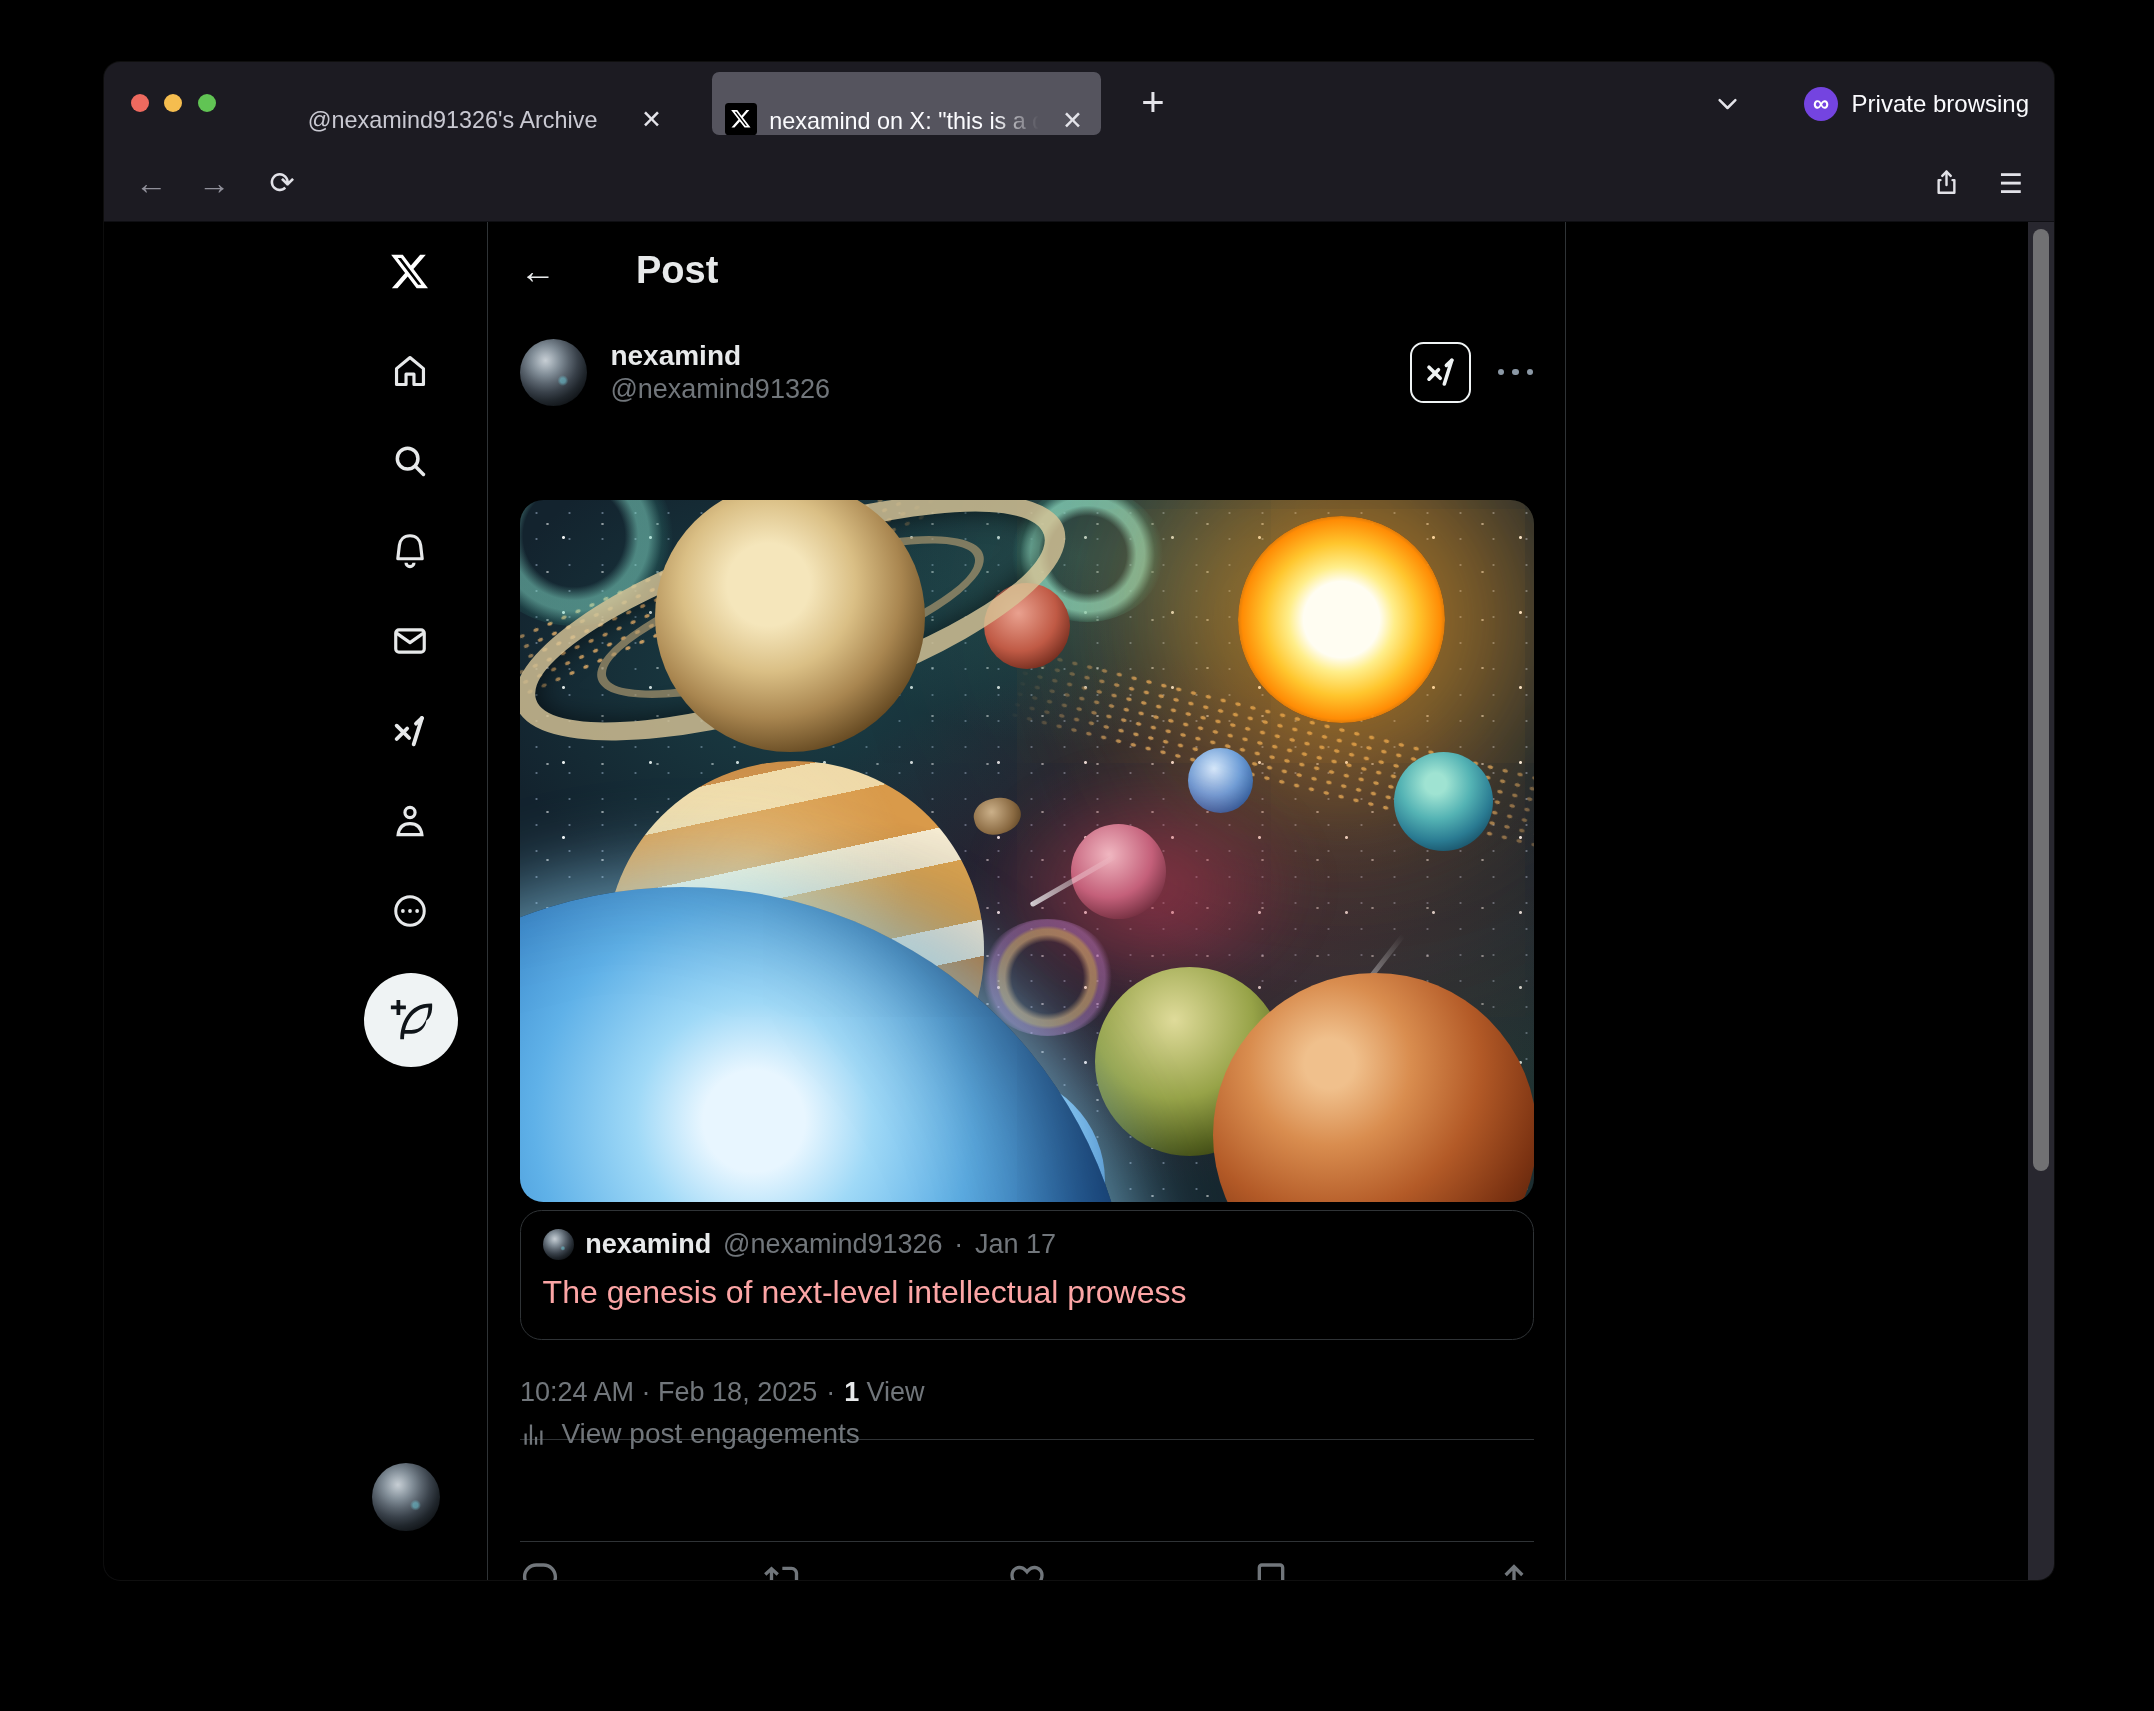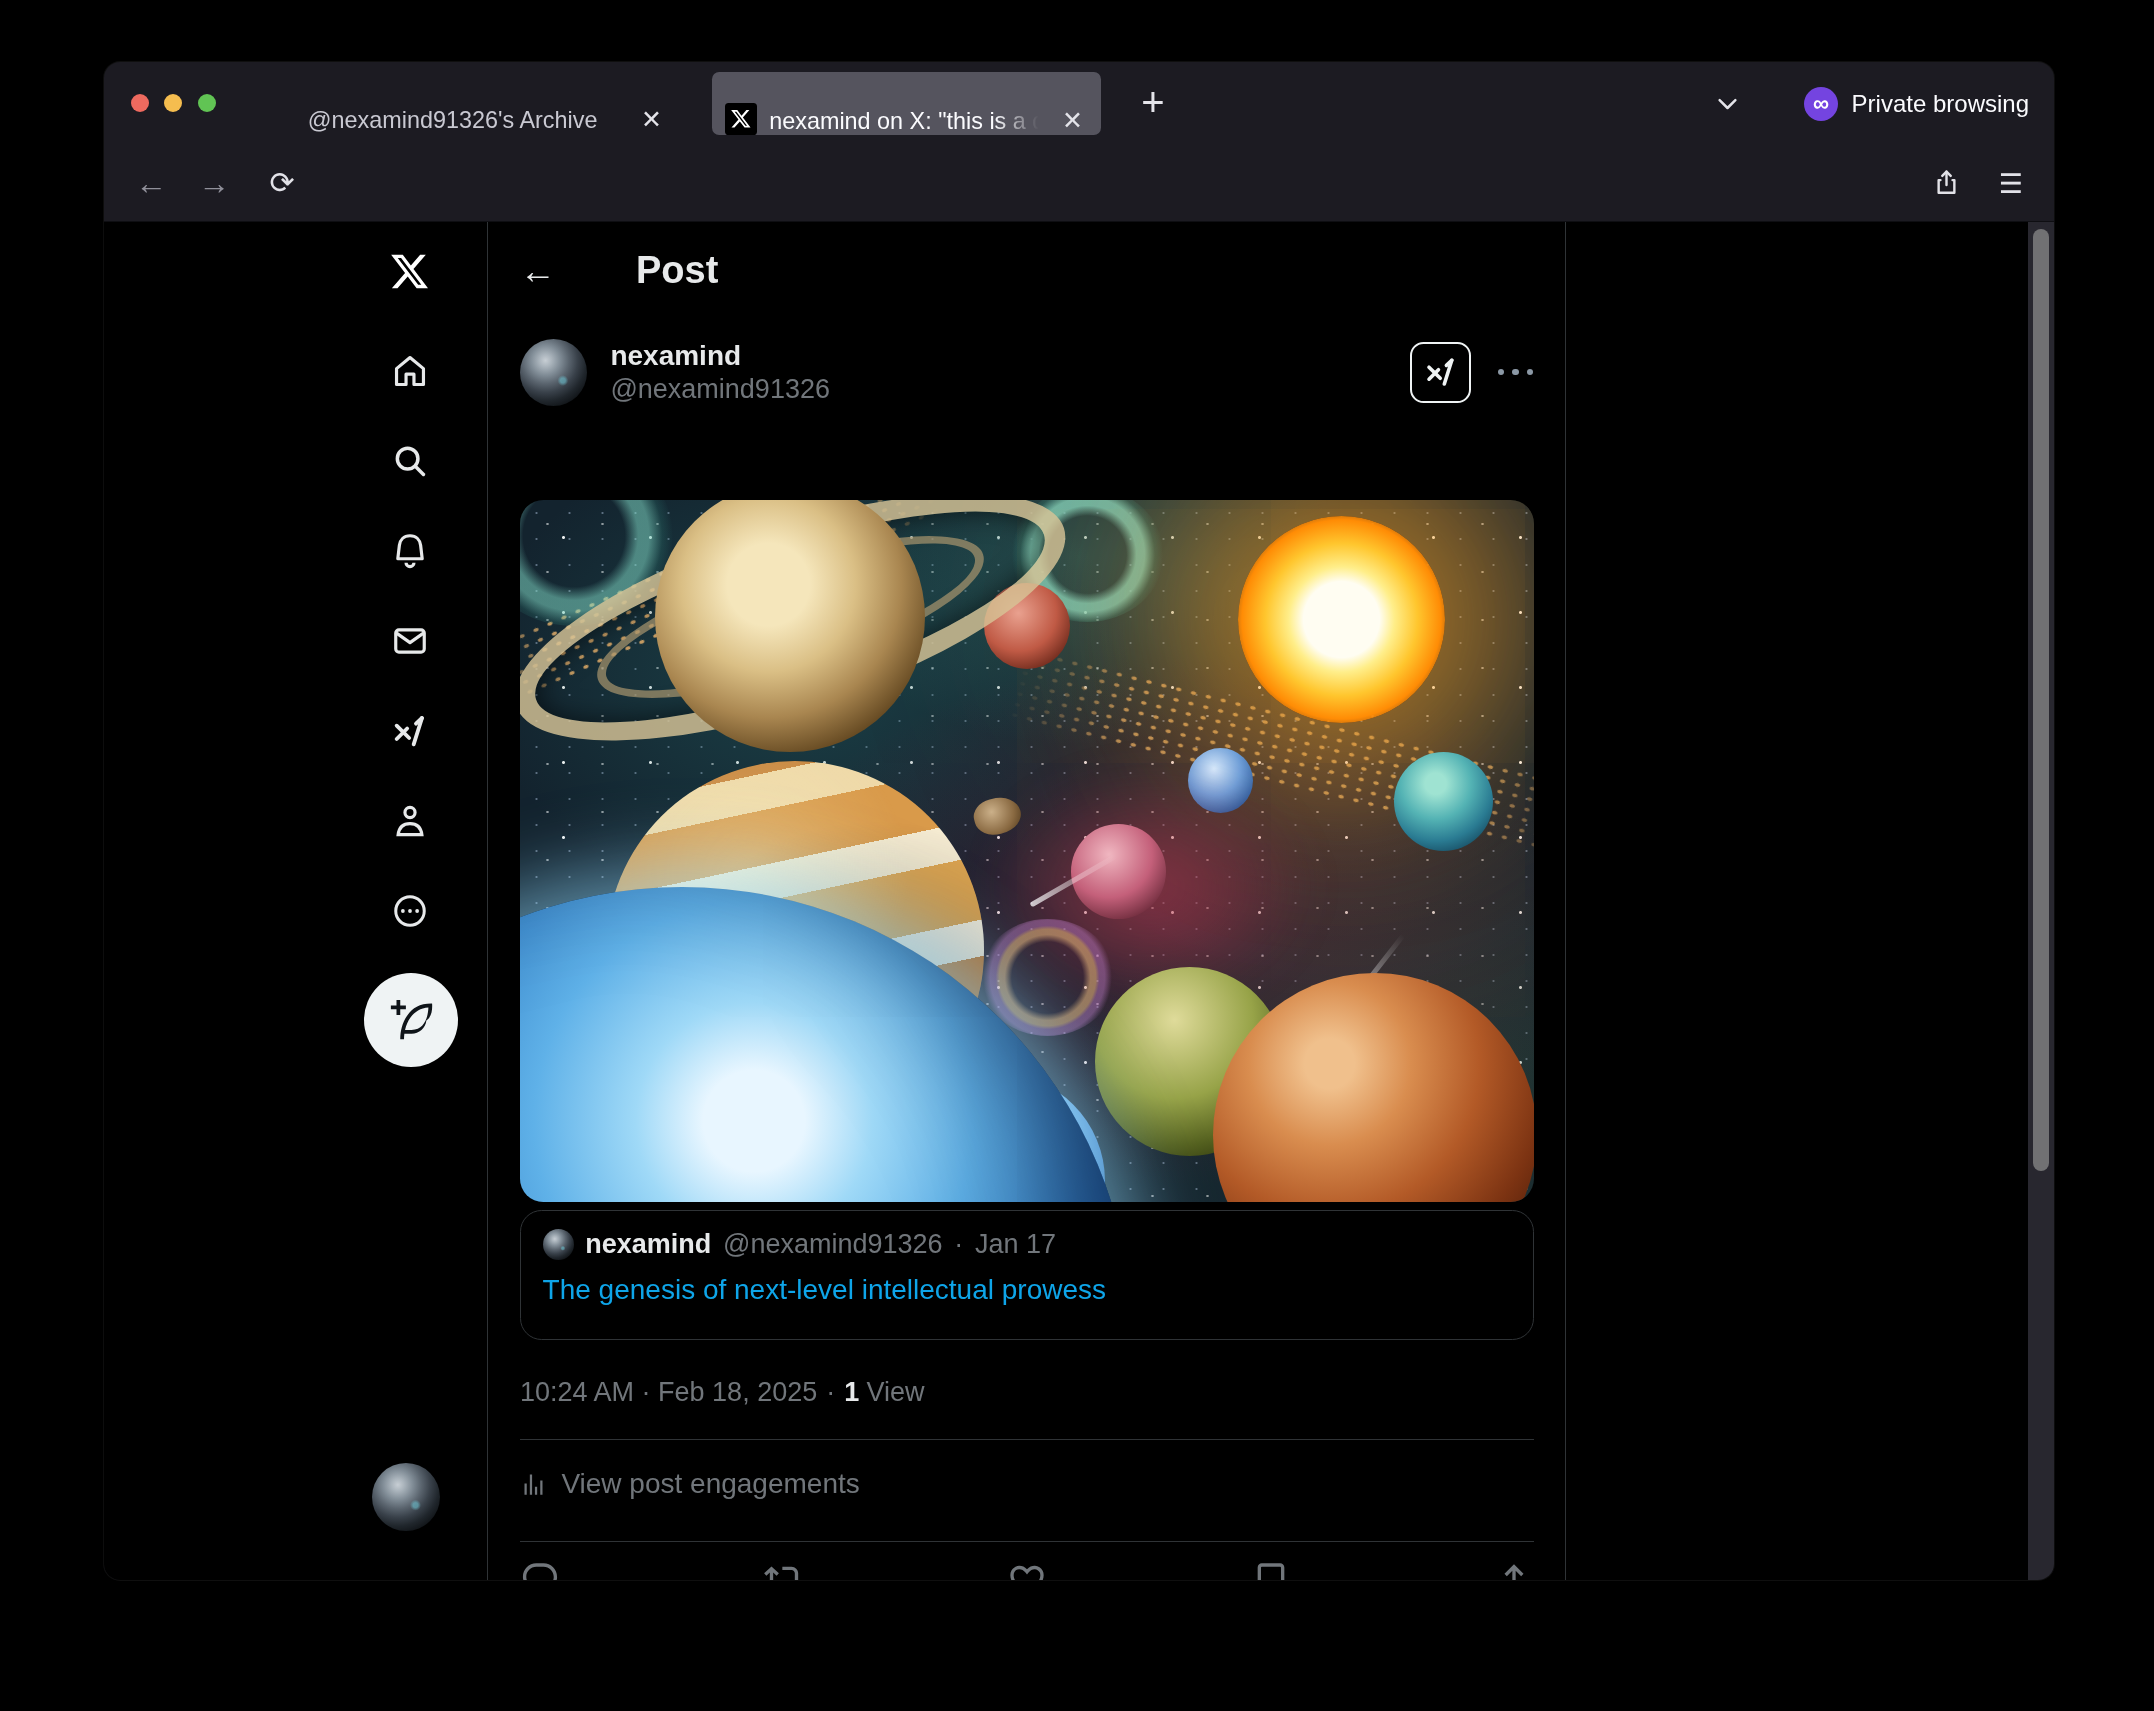--- a/index.html
+++ b/index.html
@@ -165,29 +165,29 @@
   .comet.c1 { left:774px; top:486px; width:135px; transform:rotate(-52deg); }
   .comet.c2 { left:504px; top:378px; width:99px; transform:rotate(-30deg); opacity:.8; }
 
   
   .quote-card { position:absolute; left:32px; top:988px; width:1014px; height:130px;
                 border:0.9px solid #2f3336; border-radius:21.6px; padding:18px 21.6px; }
   .q-head { display:flex; align-items:center; gap:11.7px; font-size:27px; white-space:nowrap; }
   .q-avatar { width:31px; height:31px; min-width:31px; }
   .q-name { font-weight:bold; color:#e7e9ea; }
   .q-meta { color:#71767b; }
-  .q-text { margin-top:14.4px; font-size:28px; color:#0ea5e9; }
+  .q-text { margin-top:14.4px; font-size:32px; color:#fca5a5; }
 
   .time-row { position:absolute; left:32px; top:1155px; font-size:27px; color:#71767b; white-space:nowrap; }
   .views-count { color:#e7e9ea; font-weight:bold; margin-left:9px; }
   .views-label { margin-left:7.2px; }
   .sep { margin-left:9px; }
   .divider { position:absolute; left:32px; width:1014px; height:0.9px; background:#2f3336; }
   .d1 { top:1217px; } .d2 { top:1319px; }
-  .engage-row { position:absolute; left:32px; top:1246px; display:flex; align-items:center;
+  .engage-row { position:absolute; left:32px; top:1196px; display:flex; align-items:center;
                 gap:14.4px; color:#71767b; font-size:28px; }
   .action-row { position:absolute; left:32px; top:1338px; width:1014px; display:flex;
                 justify-content:space-between; }
   .action-row .abtn { width:40px; height:40px; color:#71767b; }
 
   .scrollbar { position:absolute; right:0; top:0; width:26px; height:100%; background:#28272f; }
   .scroll-thumb { position:absolute; left:4.5px; top:7.2px; width:16px; height:942px;
                   border-radius:8px; background:#717173; }
 </style>
 </head>

